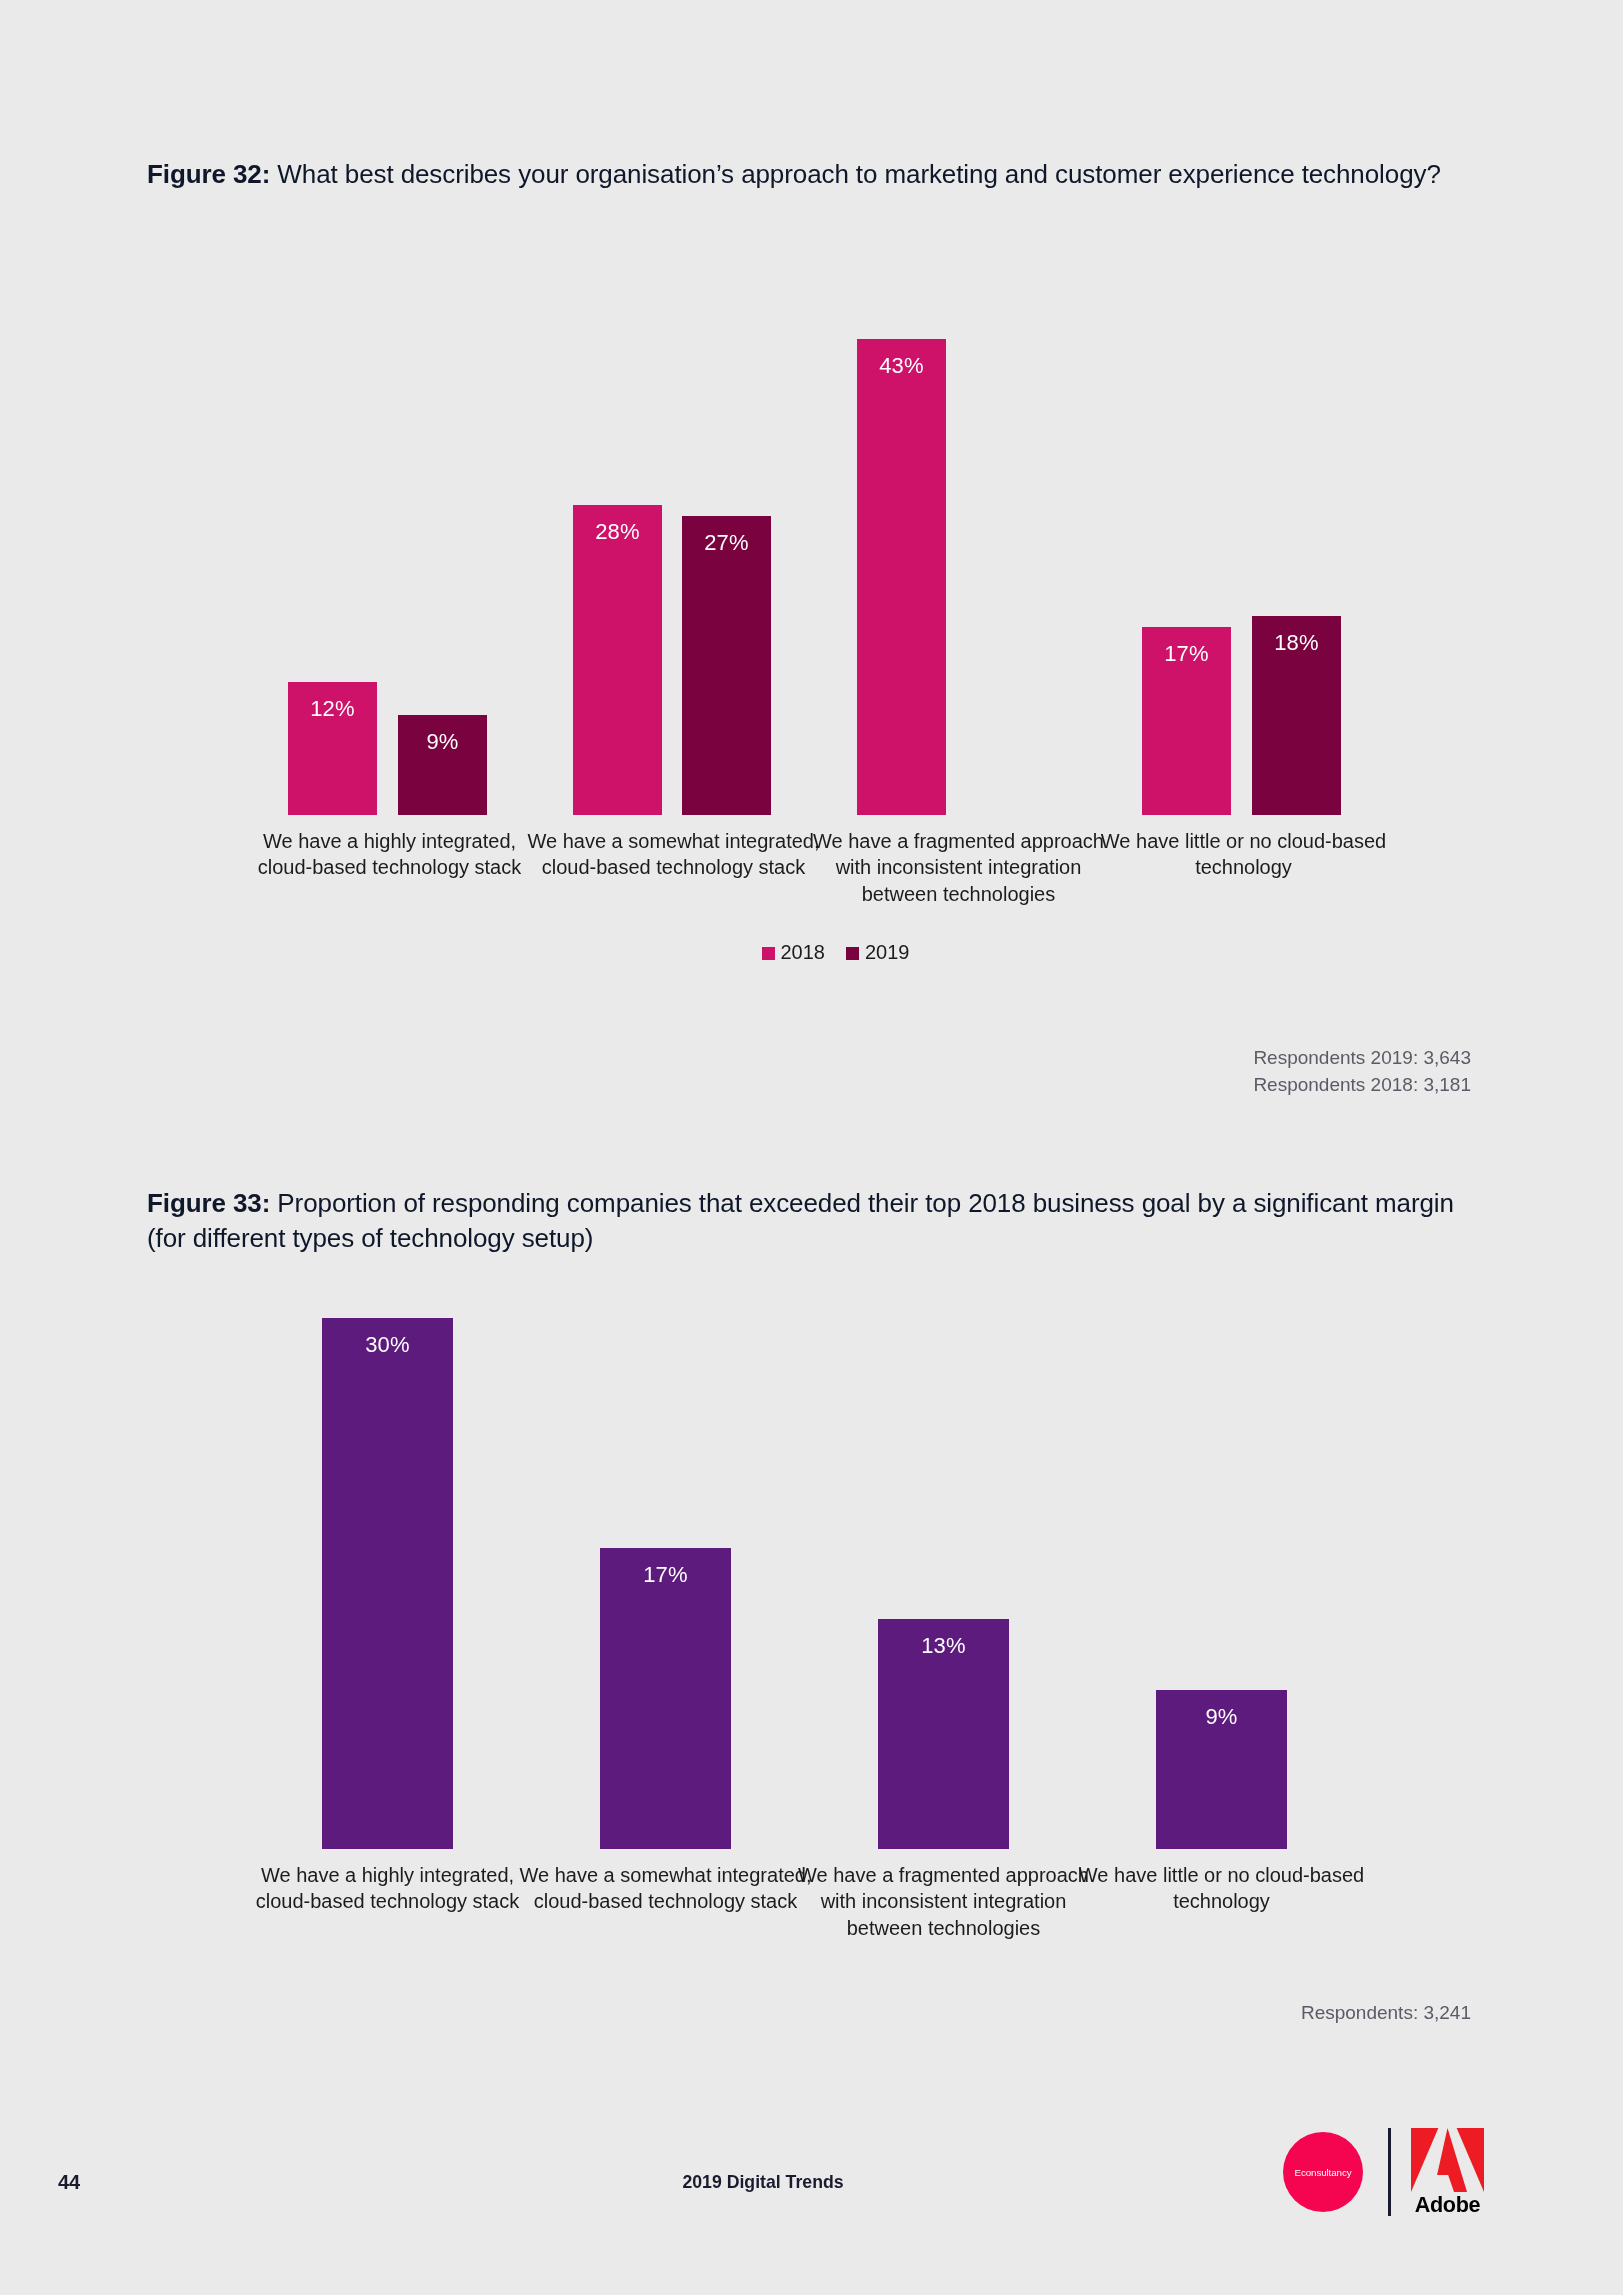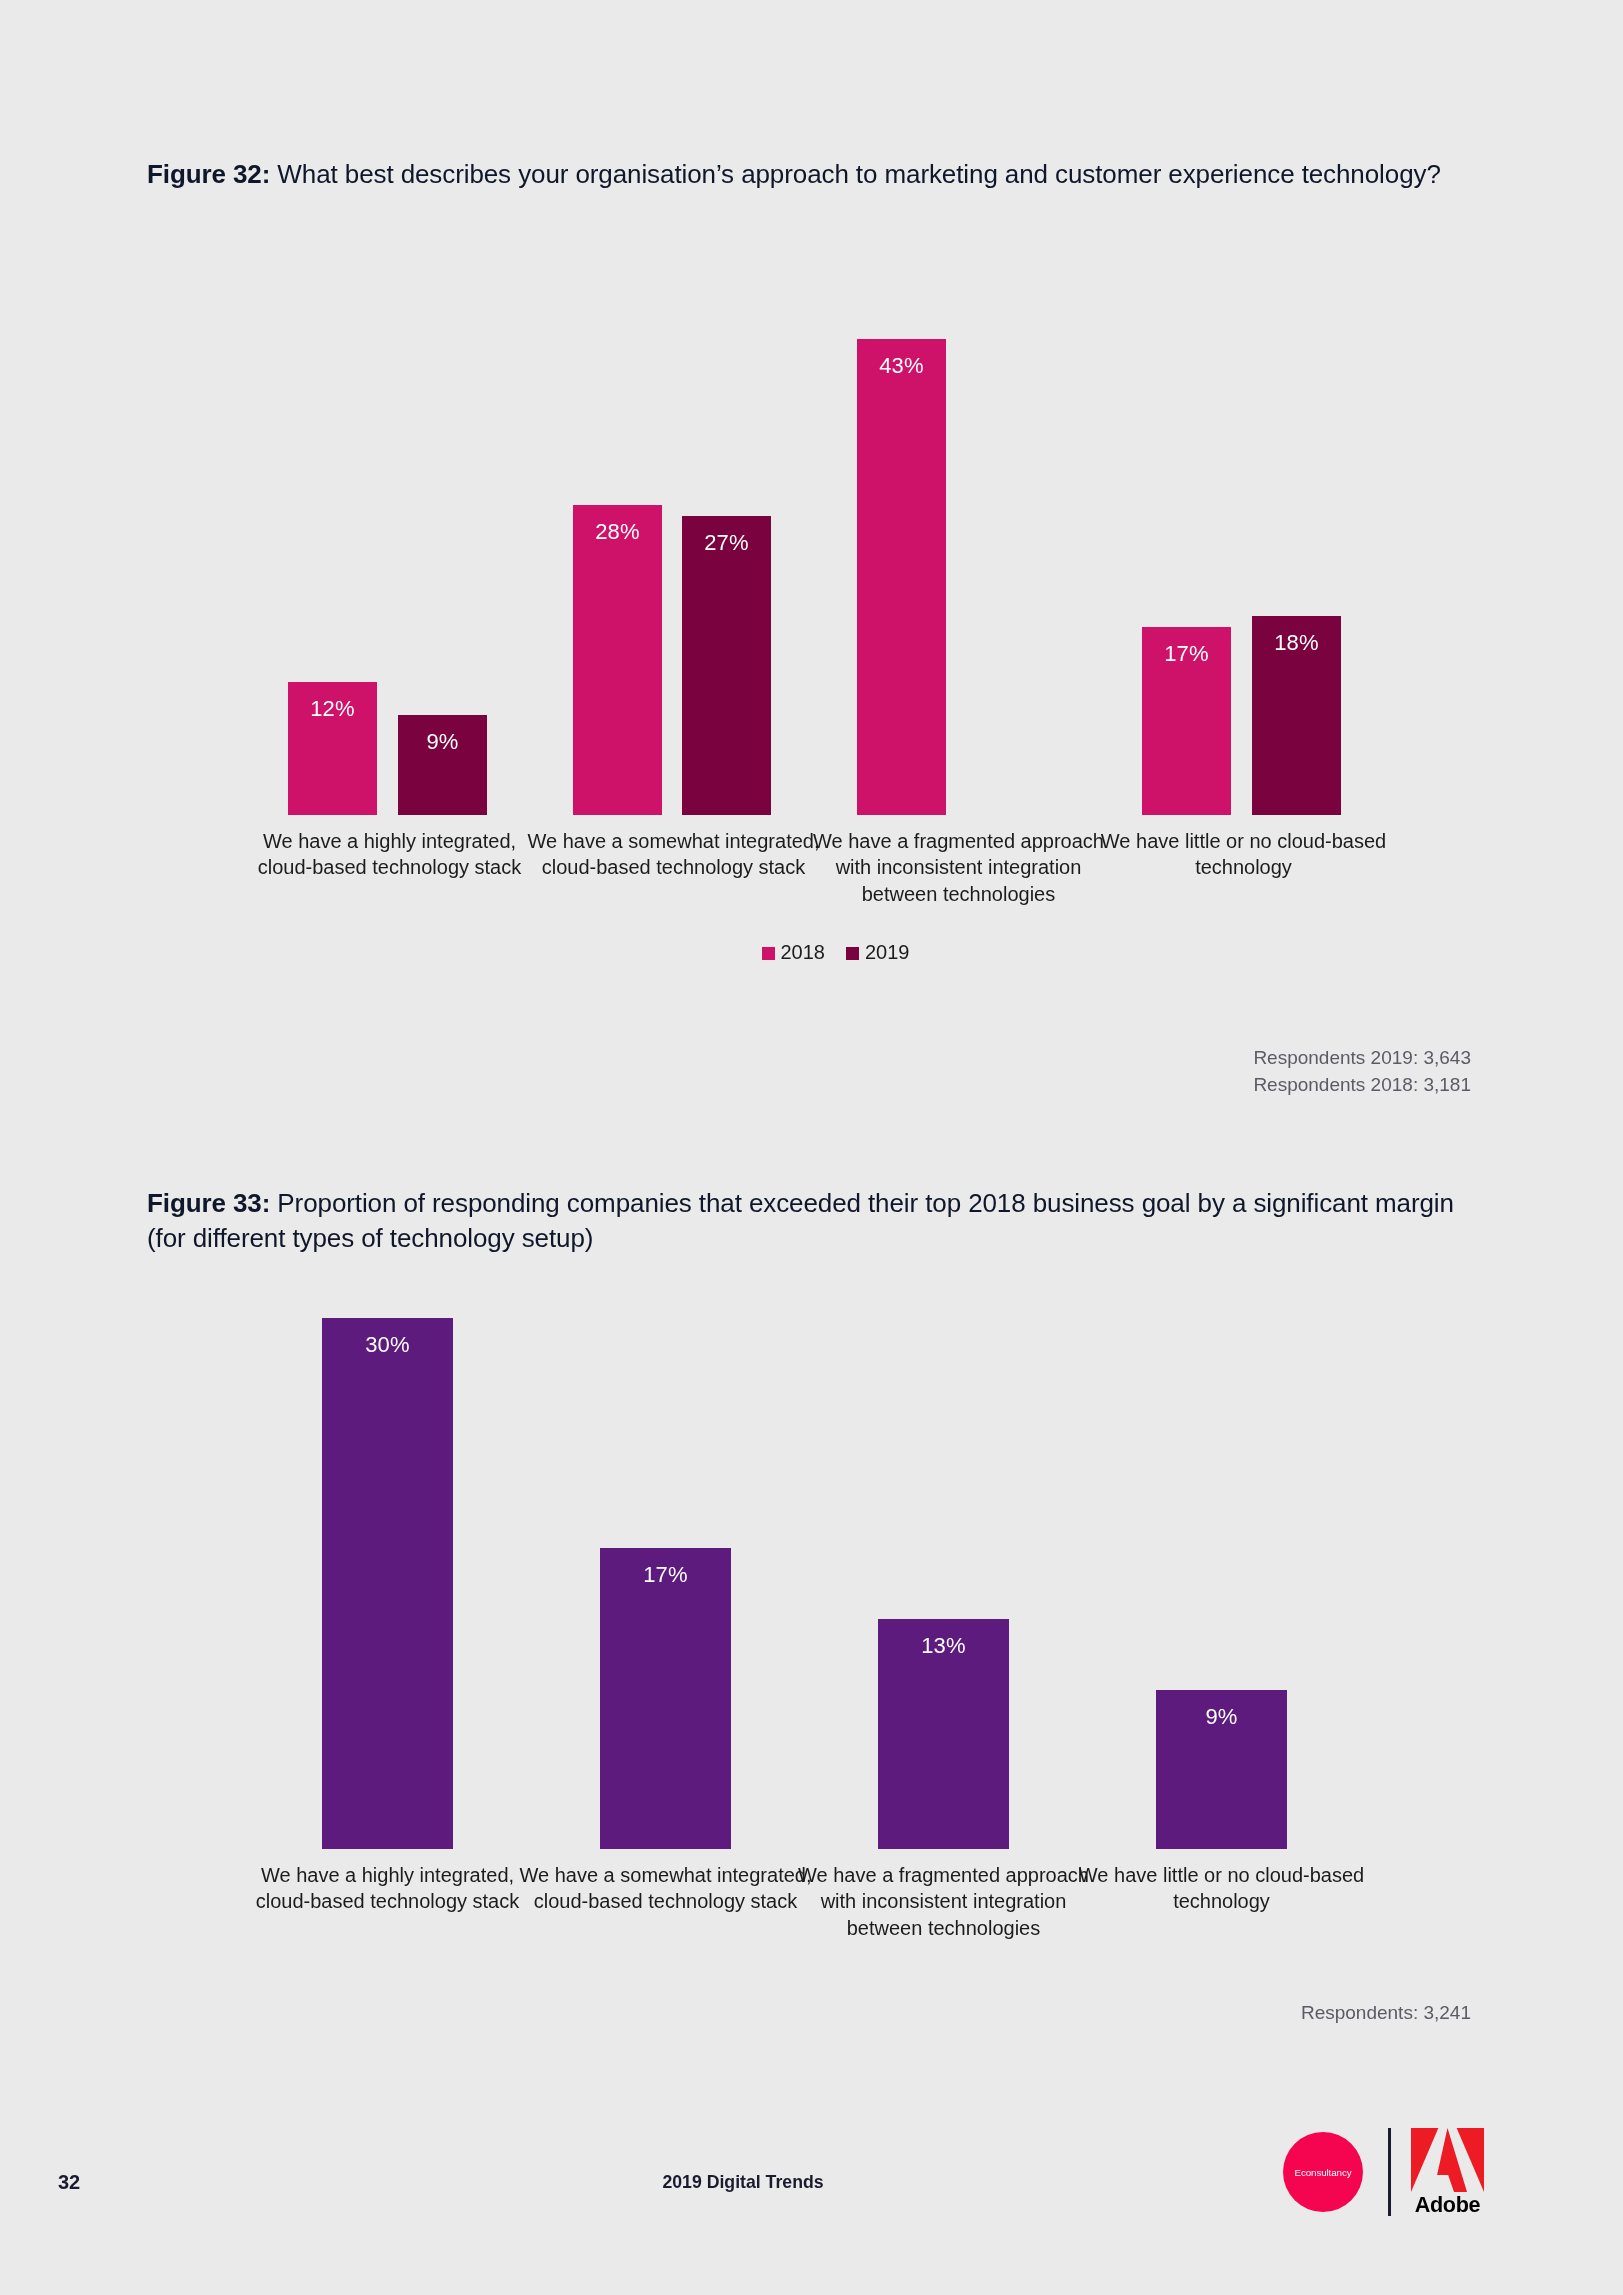--- a/index.html
+++ b/index.html
@@ -136,20 +136,21 @@
   }
   .footer-center {
     position: absolute;
     left: 0;
     top: 13px;
     width: 1486px;
     text-align: center;
     font-size: 17.7px;
     font-weight: 700;
     color: #1b1b2f;
+    padding-left: 20px;
   }
   .logos {
     position: absolute;
     right: 137px;
     top: -31px;
     width: 203px;
     height: 118px;
   }
   .econ-logo {
     position: absolute;
@@ -271,21 +272,21 @@
         <div class="cat" style="left: 793px; width: 301px; top: 579px;">We have a fragmented approach with inconsistent integration between technologies</div>
         <div class="cat" style="left: 1071px; width: 301px; top: 579px;">We have little or no cloud-based technology</div>
       </div>
   </div>
 
   <div class="resp" id="resp33" style="top: 1999px;">
       <div>Respondents: 3,241</div>
     </div>
 
   <div class="footer">
-    <div class="page-number">32</div>
+    <div class="page-number">44</div>
     <div class="footer-center">2019 Digital Trends</div>
 
     <div class="logos">
       <div class="econ-logo">
         <span>Econsultancy</span>
       </div>
       <div class="logo-divider"></div>
       <div class="adobe-mark">
         <svg viewBox="0 0 112 98" width="73" height="64" aria-hidden="true">
           <polygon points="0,0 42,0 0,98" fill="#ed1c24"></polygon>

